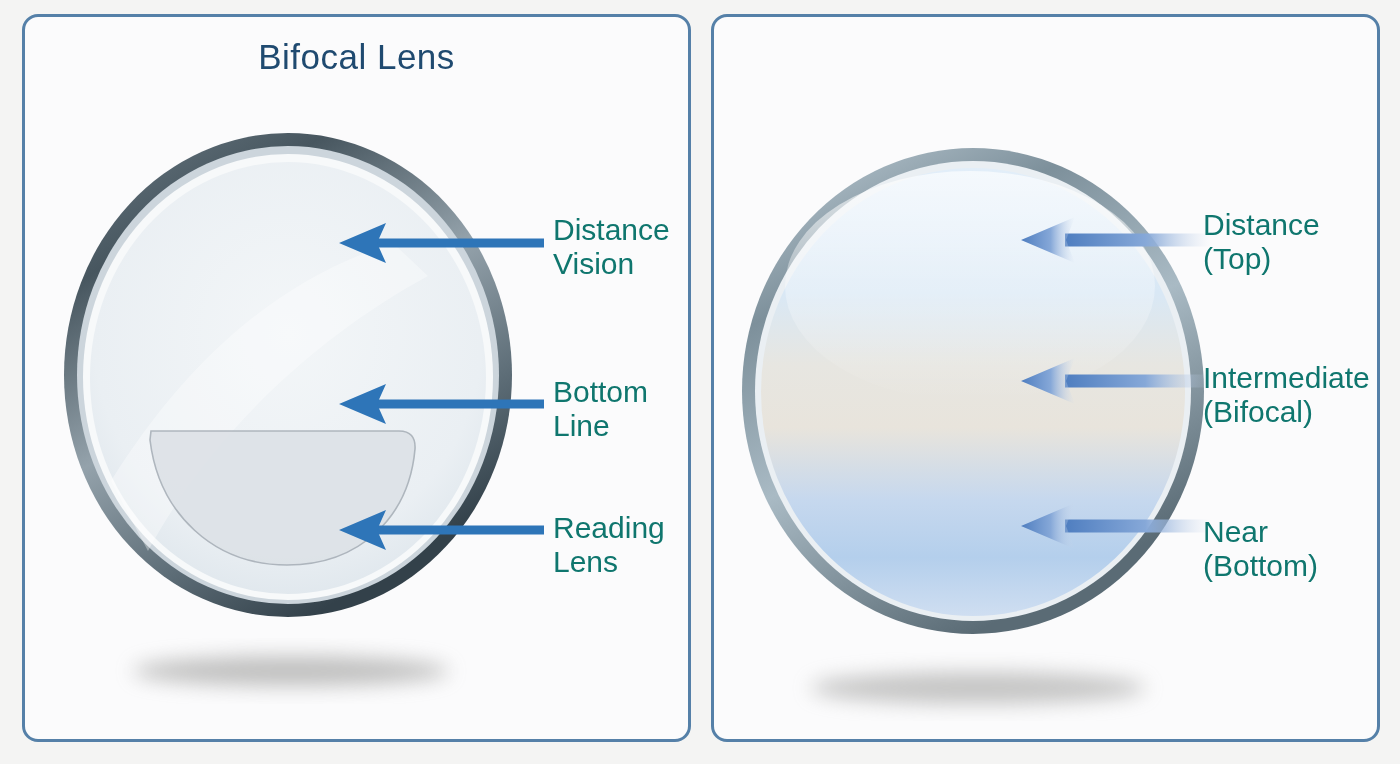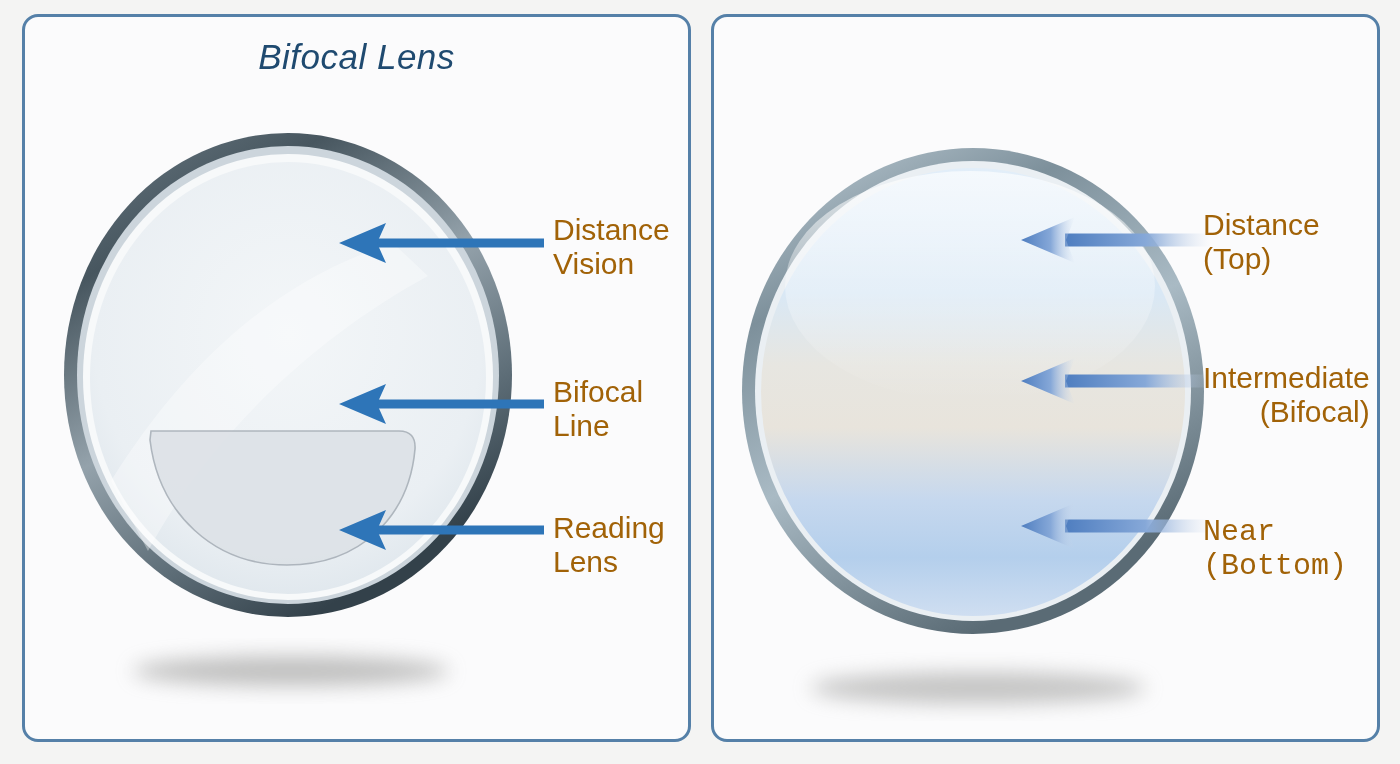--- a/index.html
+++ b/index.html
@@ -16,30 +16,29 @@
     border-radius:16px;
     box-sizing:content-box;
   }
   .panel.left{left:22px;}
   .panel.right{left:711px;}
   .panel-title{
     position:absolute;top:20px;left:0;width:100%;
     text-align:center;
     font-size:35px;font-weight:500;letter-spacing:0.5px;
     color:#1f4a70;
-    font-style:italic;
   }
   .lens-wrap{position:absolute;}
   .lens-wrap.left{left:38px;top:114px;width:450px;height:575px;}
   .lens-wrap.right{left:26px;top:129px;width:466px;height:575px;}
   .arrow{position:absolute;}
   .zone-label{
     position:absolute;
     font-size:30px;line-height:34px;font-weight:400;
-    color:#a16207;white-space:nowrap;
+    color:#0f766e;white-space:nowrap;
   }
   .panel.left  .zone-label{left:528px;}
   .panel.right .zone-label{left:489px;}
 </style>
 </head>
 <body>
 
 <div class="panel left">
   <div class="panel-title">Bifocal Lens</div>
 
@@ -87,21 +86,21 @@
   <svg class="arrow" style="left:314px;top:491px;" width="205" height="44" viewBox="0 0 205 44">
     <rect x="36" y="17.5" width="169" height="9" fill="#2e75b8"></rect>
     <polygon points="0,22 47,2 38,22 47,42" fill="#2e75b8"></polygon>
   </svg>
 
   <div class="zone-label" style="top:196px;">
     <div>Distance</div>
     <div>Vision</div>
   </div>
   <div class="zone-label" style="top:358px;">
-    <div>Bifocal</div>
+    <div>Bottom</div>
     <div>Line</div>
   </div>
   <div class="zone-label" style="top:494px;">
     <div>Reading</div>
     <div>Lens</div>
   </div>
 </div>
 
 <div class="panel right">
 
@@ -174,21 +173,21 @@
     </linearGradient>
       </defs>
     <rect x="44" y="20.5" width="146" height="13" fill="url(#ga3)"></rect>
     <polygon points="0,27 54,4 45,27 54,50" fill="url(#ga3)"></polygon>
   </svg>
 
   <div class="zone-label" style="top:191px;">
     <div>Distance</div>
     <div>(Top)</div>
   </div>
-  <div class="zone-label" style="top:344px;text-align:right;">
+  <div class="zone-label" style="top:344px;">
     <div>Intermediate</div>
     <div>(Bifocal)</div>
   </div>
-  <div class="zone-label" style="top:498px;font-family:Liberation Mono, monospace;">
+  <div class="zone-label" style="top:498px;">
     <div>Near</div>
     <div>(Bottom)</div>
   </div>
 </div>
 
 </body></html>

